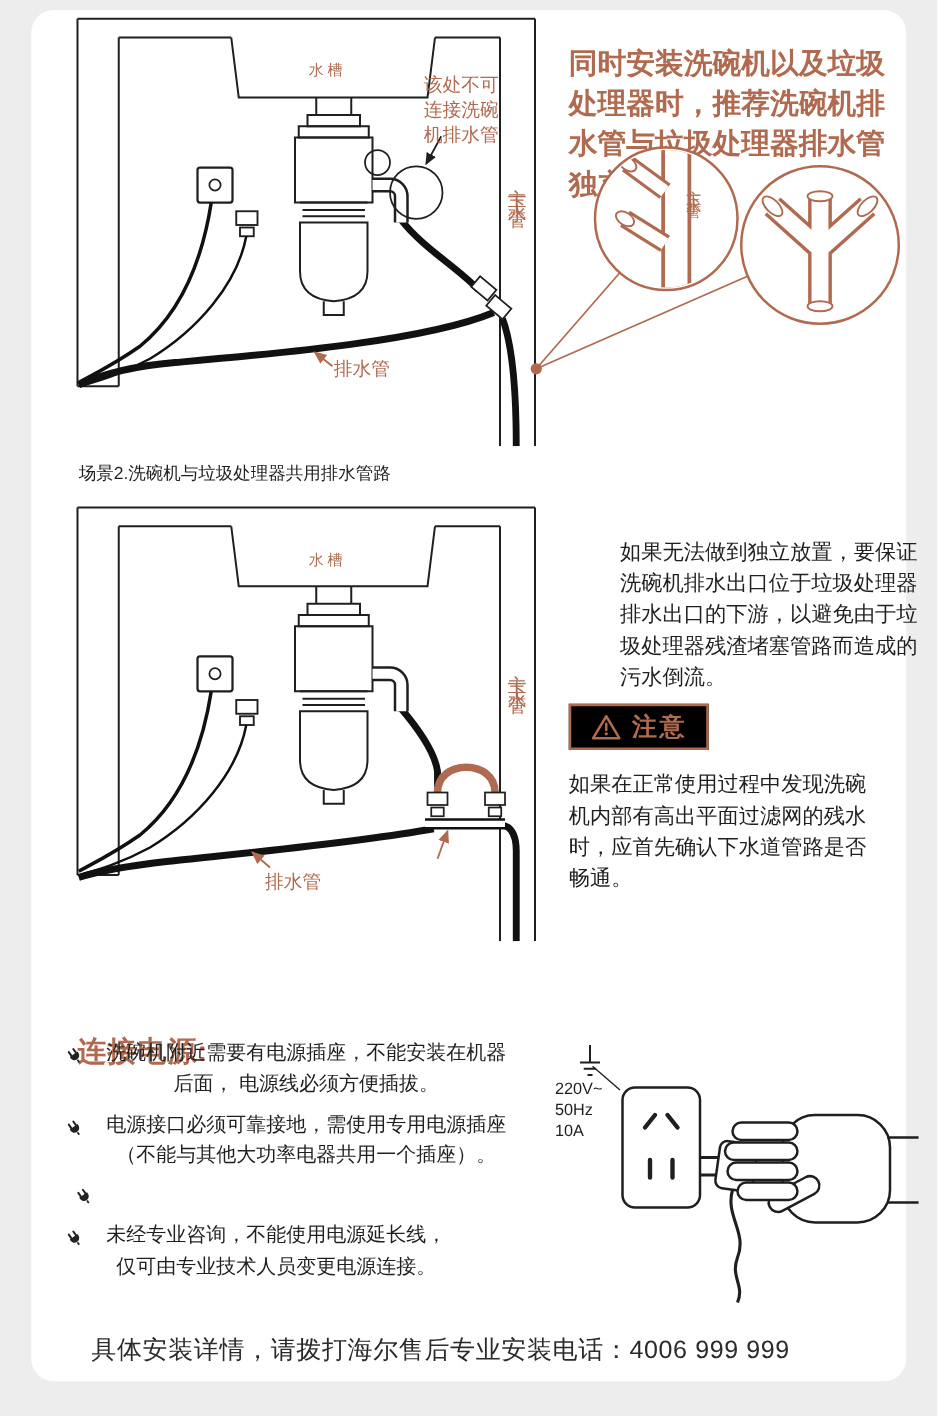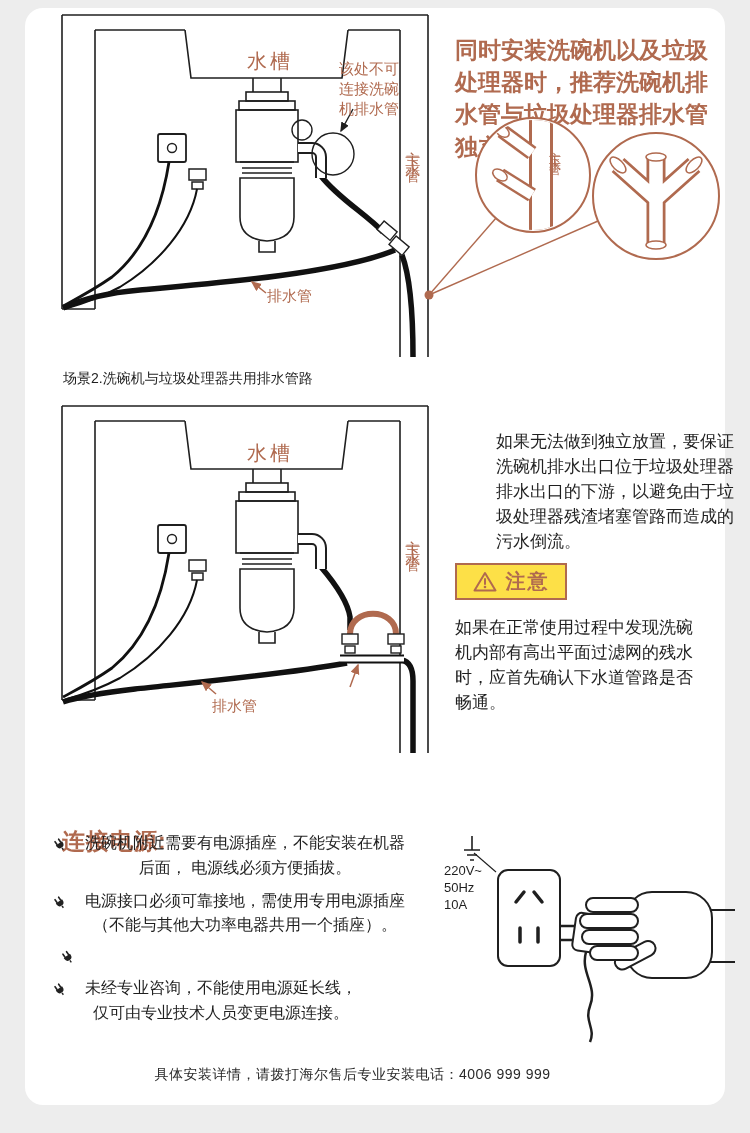--- a/index.html
+++ b/index.html
@@ -5,36 +5,36 @@
   * { margin:0; padding:0; box-sizing:border-box; }
   :root { --accent:#b06a4f; --ink:#1f1f1f; --card-bg:#ffffff; --page-bg:#ededed; }
   body { width:750px; height:1133px; }
   .page { position:relative; width:750px; height:1133px; background:var(--page-bg);
           font-family:"Liberation Sans", sans-serif; overflow:hidden; }
   .card { position:absolute; left:25px; top:8px; width:700px; height:1097px;
           border-radius:18px; background:var(--card-bg); }
   .abs { position:absolute; }
   .pre { white-space:pre-line; }
   .vtext { writing-mode:vertical-rl; text-orientation:upright; letter-spacing:6px; }
-  .sink-label { font-size:20px; letter-spacing:3px; color:var(--accent); }
+  .sink-label { font-size:12px; letter-spacing:3px; color:var(--accent); }
   .label15 { font-size:15px; line-height:1.32; color:var(--accent); }
   .sidenote1 { width:256px; font-size:23px; line-height:1.4; font-weight:600; color:var(--accent); }
   .sidenote2 { width:250px; font-size:17px; line-height:1.47; color:var(--ink);margin-left:41px; }
   .caption { font-size:14px; color:var(--ink); }
   .notice-box { display:flex; align-items:center; justify-content:center; gap:9px;
-                border:2px solid var(--accent); background:#fde047; }
+                border:2px solid var(--accent); background:#000000; }
   .notice-title { color:var(--accent); font-size:20px; font-weight:bold; letter-spacing:2px; }
   .notice-body { width:252px; font-size:17px; line-height:1.47; color:var(--ink); }
   .power-title { color:var(--accent); font-size:23px; font-weight:bold; letter-spacing:1px;margin-top:40px; }
   .bullets { width:402px; }
   .bullet { display:flex; gap:9px; margin-bottom:8px; }
   .bullet-ic { flex:0 0 14px; margin-top:4px; transform:rotate(-35deg); }
   .bullet-text { color:var(--ink); font-size:16px; line-height:1.55; white-space:pre-wrap;text-align:center; }
   .volts { color:var(--ink); font-size:13px; line-height:17px; }
-  .footer { width:655px; text-align:center; color:#2a2a2a; font-size:14px; letter-spacing:0.5px; }
+  .footer { width:655px; text-align:center; color:#2a2a2a; font-size:20px; letter-spacing:0.5px; }
 </style>
 </head>
 <body>
 
 <div class="page">
   <div class="card"></div>
 
   <svg class="abs" style="left:50px;top:12px" width="390" height="345" viewBox="0 0 390 345" fill="none">
     <defs>
       <marker id="d1a" markerWidth="8" markerHeight="8" refX="6" refY="3" orient="auto">

